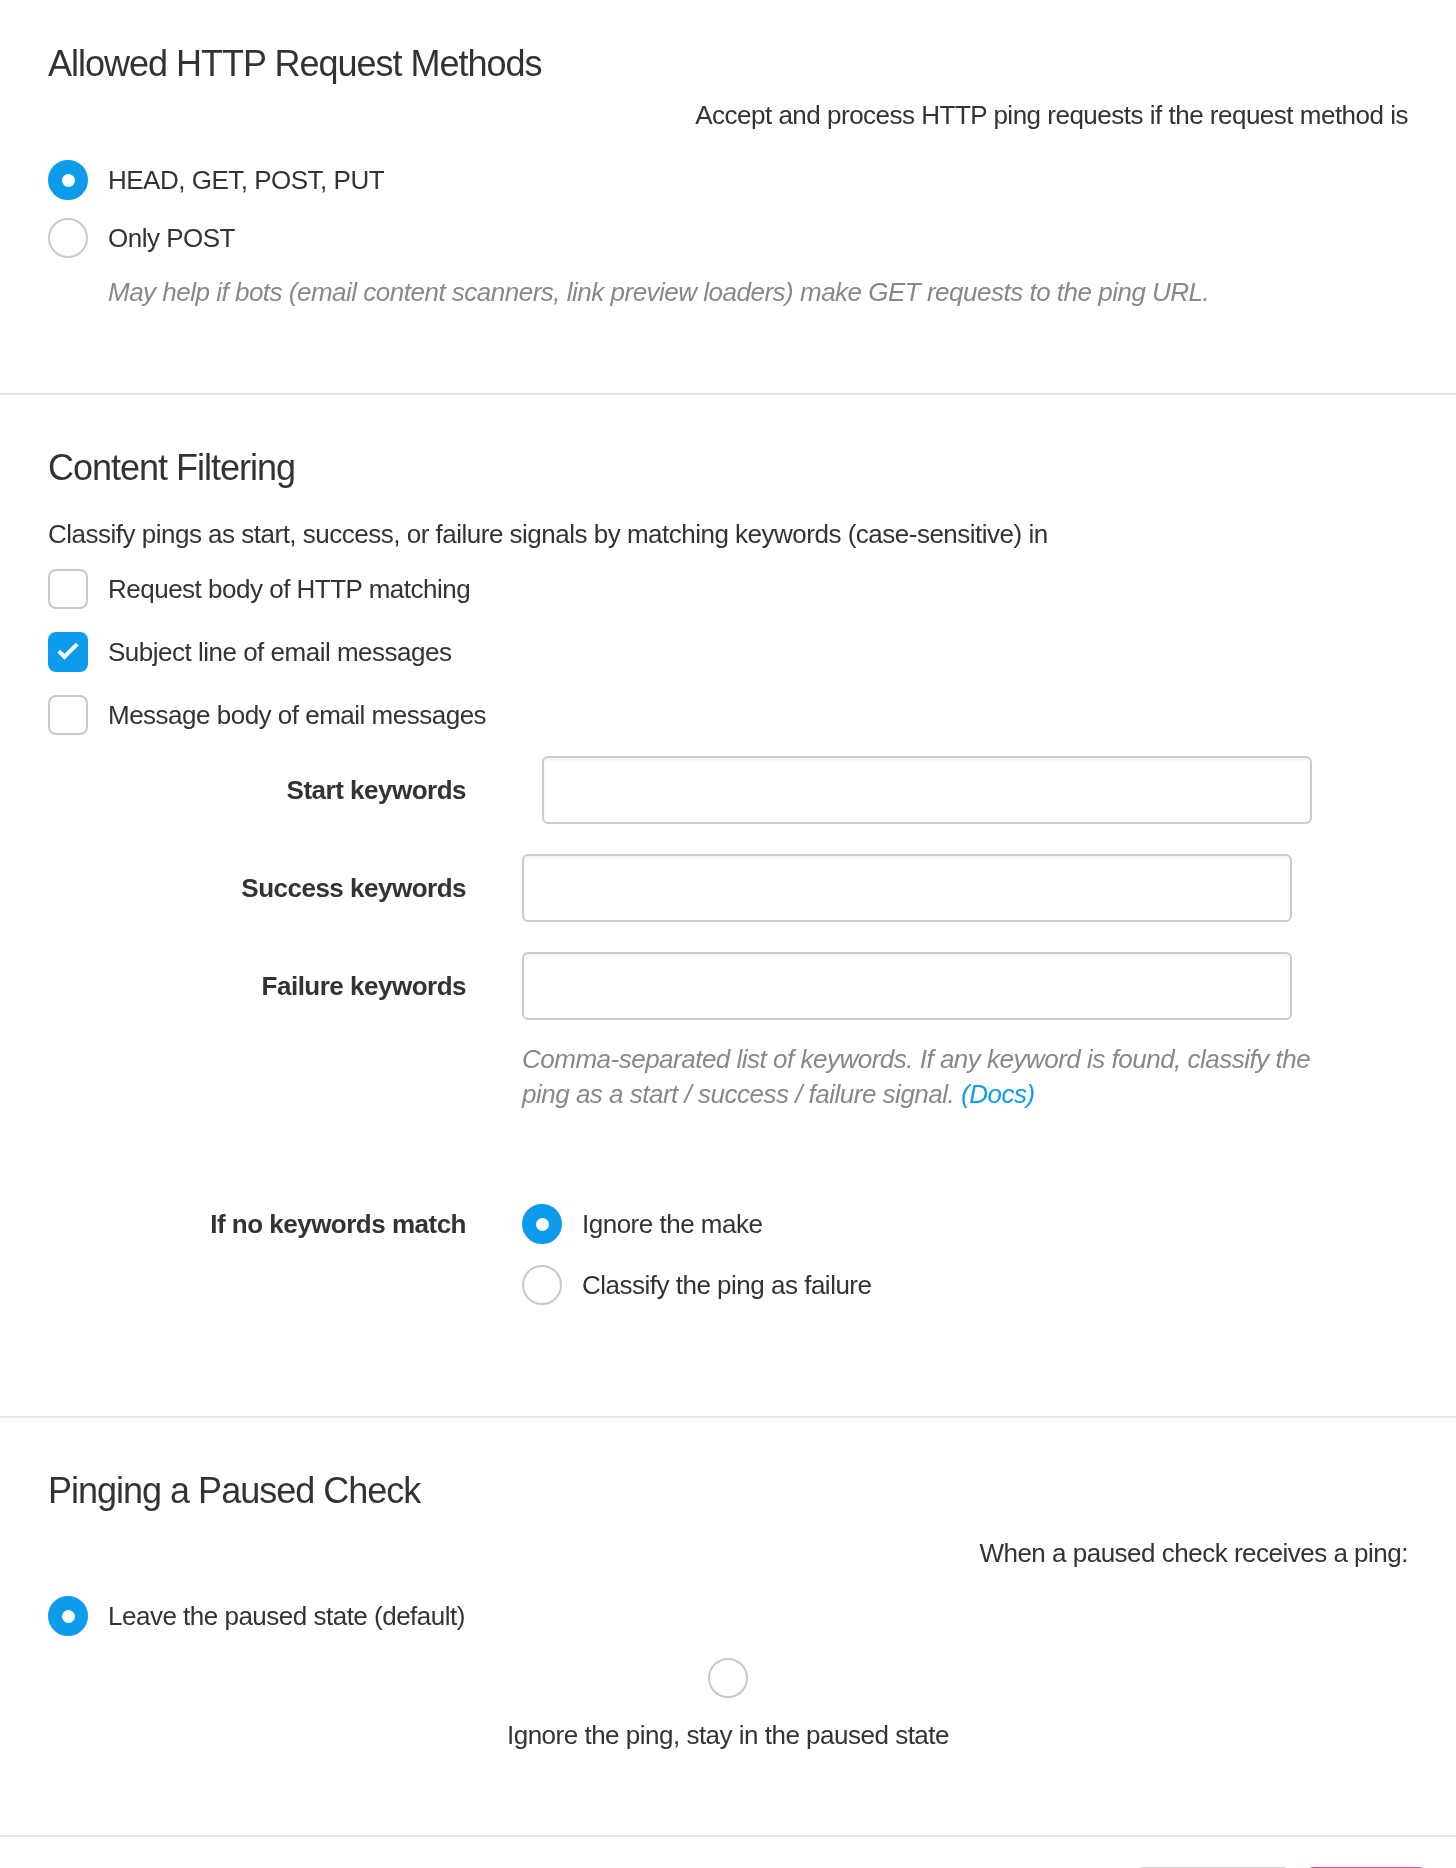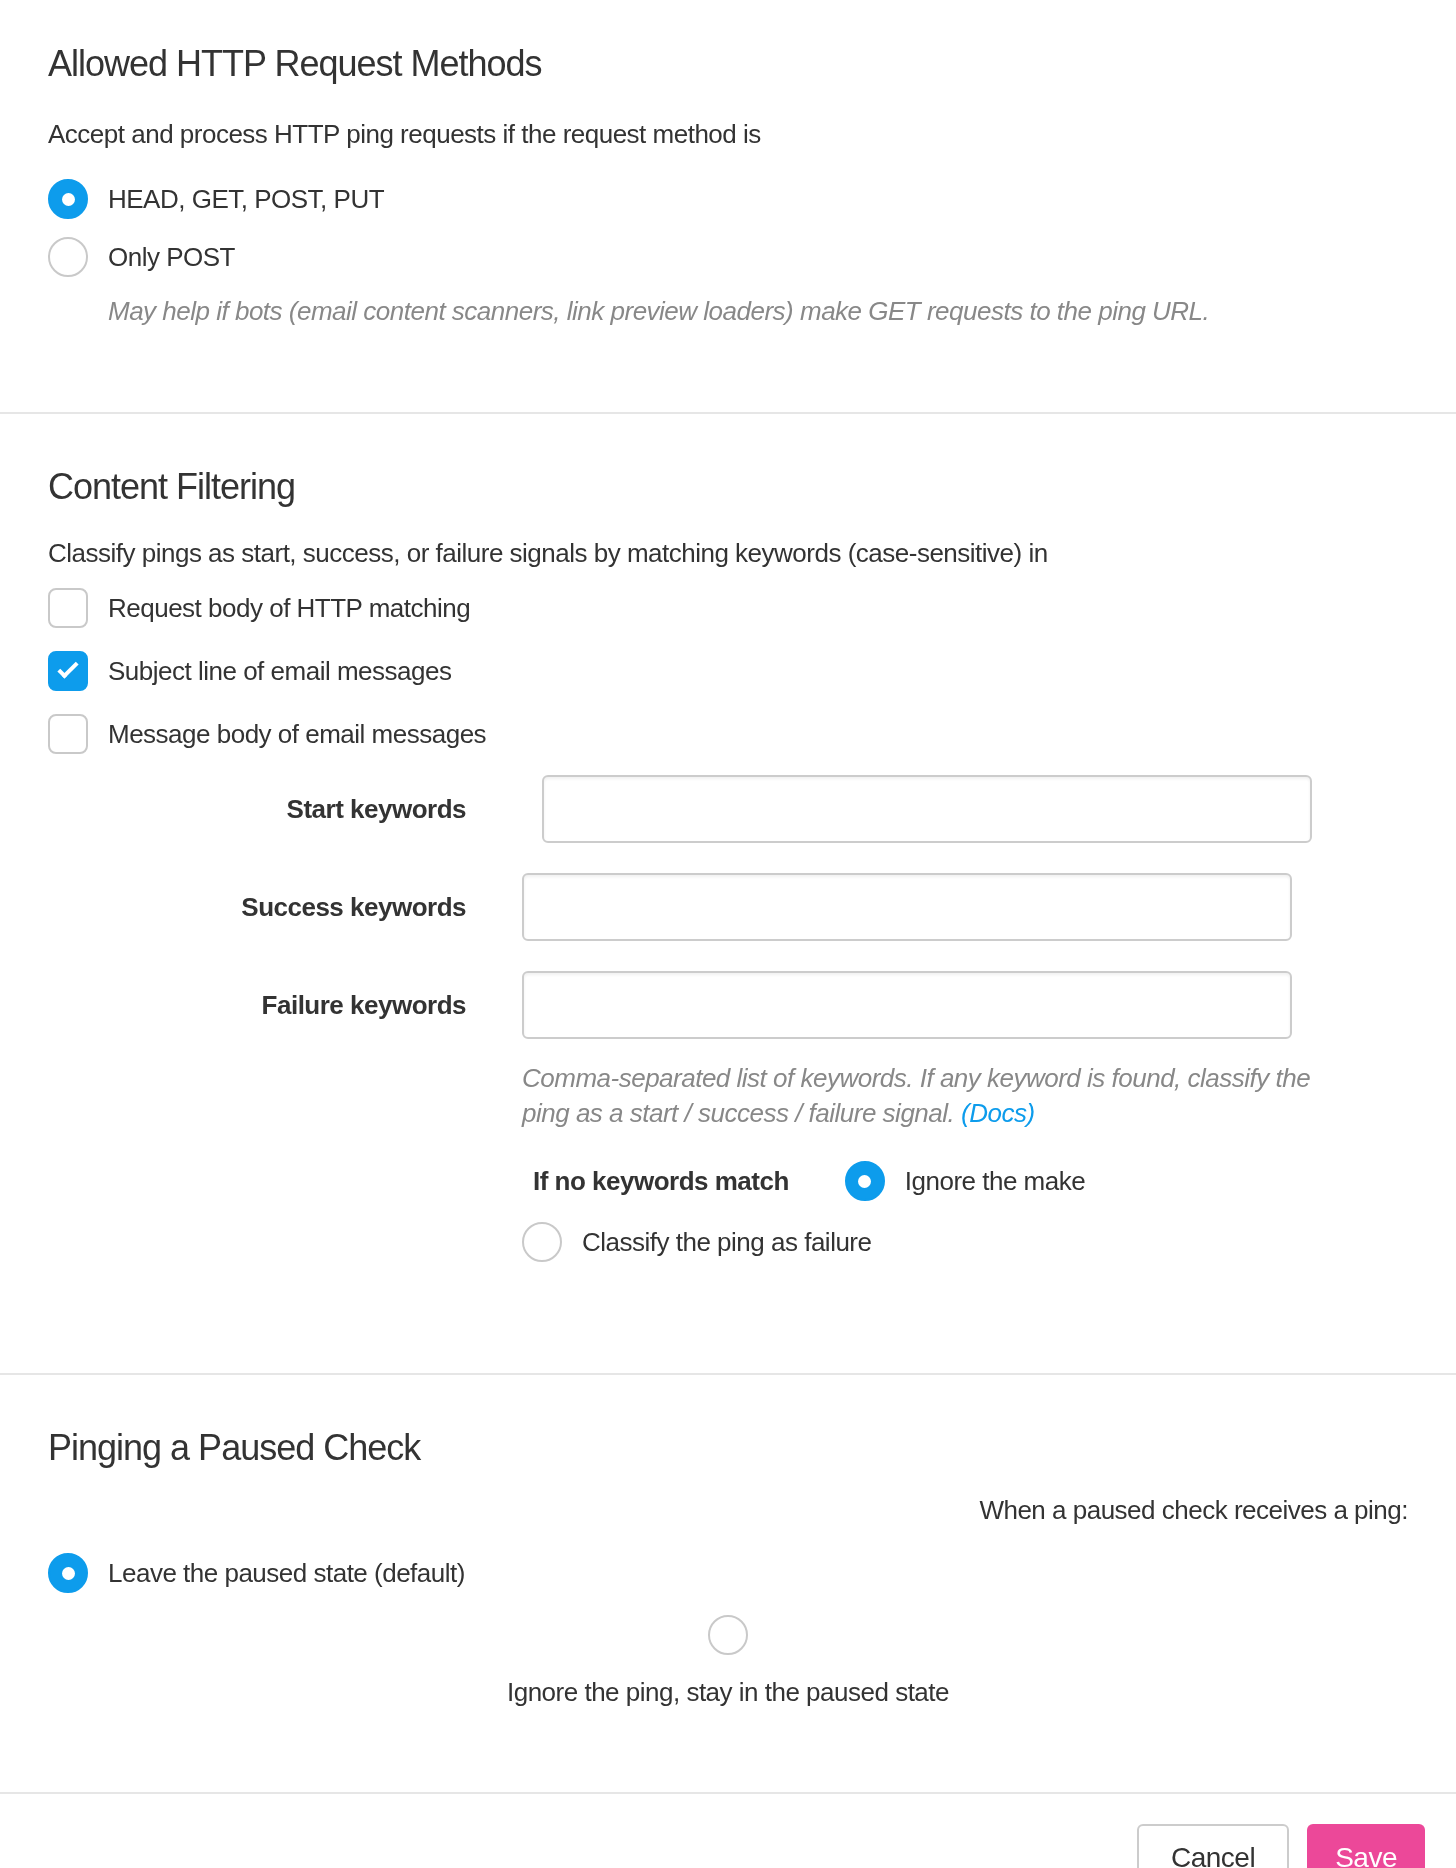--- a/index.html
+++ b/index.html
@@ -62,21 +62,21 @@
     left: 8px; top: 10px;
     width: 20px; height: 10px;
     border-left: 4px solid #ffffff;
     border-bottom: 4px solid #ffffff;
     transform: rotate(-45deg);
   }
   .muted { color: #888888; font-style: italic; }
 
   
   .s1 { padding-top: 42px; }
-  .s1 .section-desc { margin-top: 31px; }
+  .s1 .section-desc { margin-top: 12px; text-align: right; }
   .s1 .choice-row.first { margin-top: 27px; }
   .s1 .choice-row.second { margin-top: 18px; }
   .s1 .only-post-help { margin: 17px 0 0 60px; }
   .hr1 { margin-top: 67px; }
 
   
   .s2 { padding-top: 51px; }
   .s2 .section-desc { margin-top: 27px; }
   .s2 .choice-row.cb1 { margin-top: 17px; }
   .s2 .choice-row.cb2, .s2 .choice-row.cb3 { margin-top: 23px; }
@@ -97,21 +97,21 @@
     border-radius: 6px;
     box-shadow: inset 0 2px 3px rgba(0,0,0,0.06);
     font-family: "Liberation Sans", "DejaVu Sans", sans-serif;
     font-size: 26px;
     padding: 0 16px;
     outline: none;
   }
   .keywords-help { margin: 22px 0 0 474px; width: 790px; }
   .docs-link { color: #0d9cec; text-decoration: none; }
 
-  .nomatch-row { display: flex; align-items: center; margin-top: 30px; justify-content: center; }
+  .nomatch-row { display: flex; align-items: center; margin-top: 92px; }
   .nomatch-row .choice-row { margin-left: 56px; }
   .nomatch-row-2 { display: flex; margin-top: 21px; }
   .nomatch-row-2 .choice-row { margin-left: 474px; }
   .hr2 { margin-top: 95px; }
 
   
   .s3 { padding-top: 51px; }
   .s3 .section-desc { margin-top: 23px; text-align: right; }
   .s3 .choice-row.first { margin-top: 25px; }
   .s3 .choice-row.second { margin-top: 22px; flex-direction: column; }

